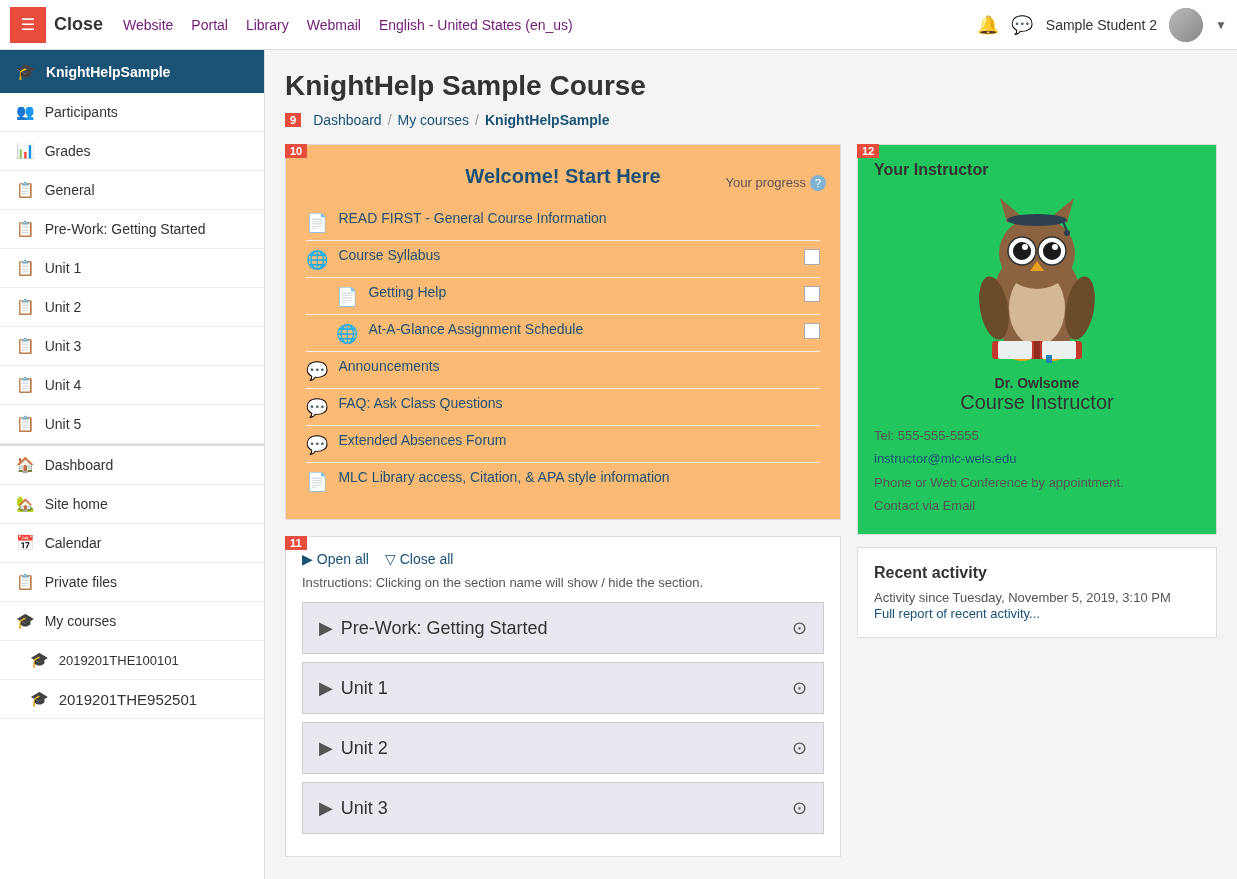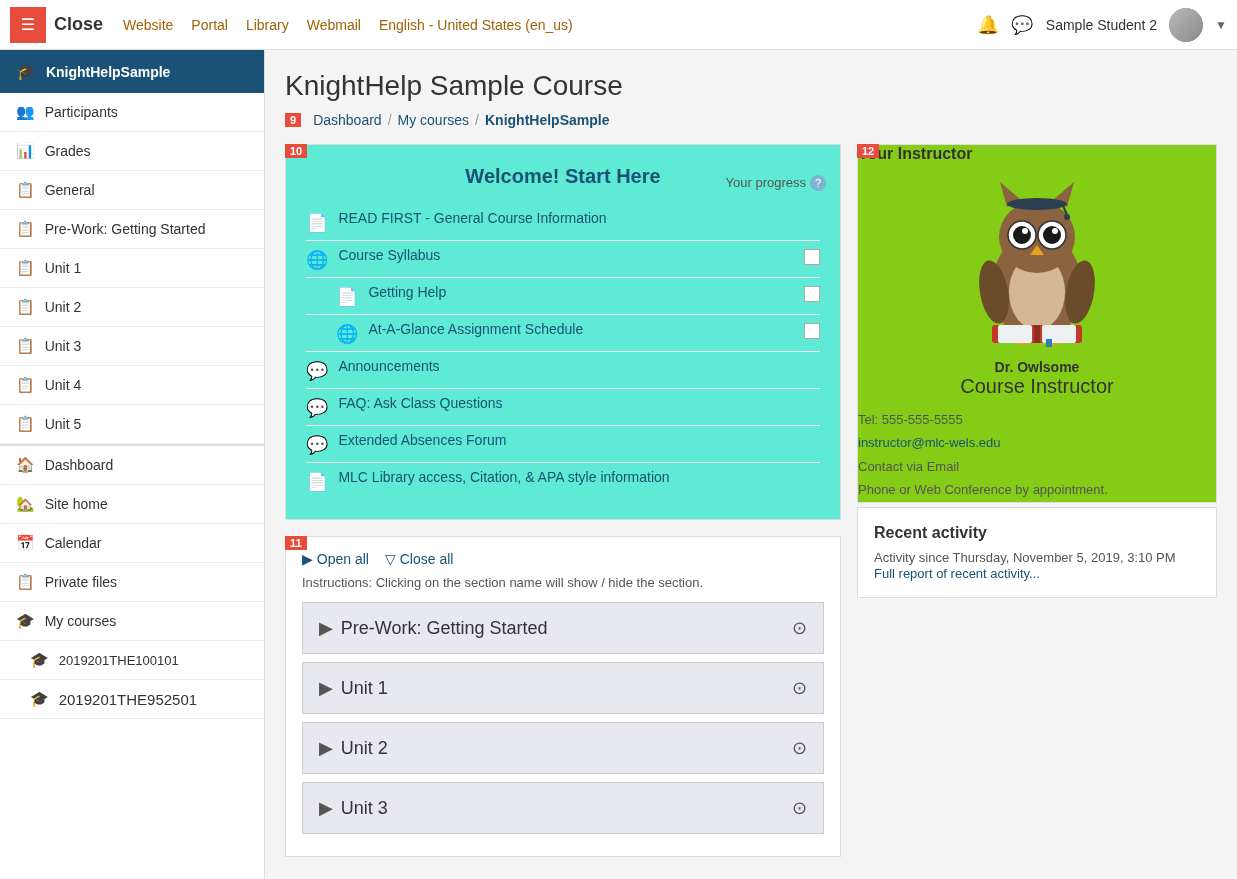--- a/index.html
+++ b/index.html
@@ -9,21 +9,21 @@
     .top-nav {
       display: flex; align-items: center; background: #fff;
       border-bottom: 1px solid #ddd; height: 50px; padding: 0 10px; position: relative; z-index: 10;
     }
     .top-nav .hamburger-btn {
       background: #e74c3c; color: #fff; border: none; width: 36px; height: 36px;
       display: flex; align-items: center; justify-content: center; cursor: pointer; margin-right: 8px; font-size: 16px;
     }
     .top-nav .logo { font-size: 18px; font-weight: bold; color: #333; margin-right: 20px; }
     .top-nav .nav-links { display: flex; gap: 18px; color: #666; font-size: 14px; }
-    .top-nav .nav-links a { color: #a16207; text-decoration: none; cursor: pointer; }
+    .top-nav .nav-links a { color: #701a75; text-decoration: none; cursor: pointer; }
     .top-nav .right-section { margin-left: auto; display: flex; align-items: center; gap: 12px; }
     .top-nav .bell-icon { font-size: 18px; color: #666; cursor: pointer; }
     .top-nav .chat-icon { font-size: 18px; color: #666; cursor: pointer; }
     .top-nav .user-name { color: #333; font-size: 14px; cursor: pointer; }
     .top-nav .avatar { width: 34px; height: 34px; border-radius: 50%; background: #999; overflow: hidden; display: flex; align-items: center; justify-content: center; }
     .top-nav .avatar-img { width: 100%; height: 100%; background: linear-gradient(135deg, #bbb, #888); border-radius: 50%; }
     .top-nav .dropdown-arrow { font-size: 12px; color: #666; cursor: pointer; }
 
     
     .page-layout { display: flex; min-height: calc(100vh - 50px); }
@@ -44,35 +44,35 @@
       cursor: pointer; color: #333; gap: 10px;
     }
     .sidebar-item .item-icon { color: #555; font-size: 15px; }
     .sidebar-item .item-label { font-size: 14px; }
     .sidebar-divider { border: none; border-top: 2px solid #ddd; margin: 0; }
 
     
     .main-content { flex: 1; padding: 20px; background: #f4f4f4; overflow-y: auto; }
 
     
-    .page-title { font-size: 28px; font-weight: normal; color: #333; margin-bottom: 10px; }
+    .page-title { font-size: 28px; font-weight: bold; color: #333; margin-bottom: 10px; }
 
     
     .breadcrumb { display: flex; align-items: center; gap: 6px; font-size: 14px; margin-bottom: 16px; }
     .breadcrumb a { color: #1a5276; text-decoration: none; cursor: pointer; }
     .breadcrumb .sep { color: #999; }
 
     
     .content-cols { display: flex; gap: 16px; }
     .content-left { flex: 1; }
     .content-right { width: 360px; min-width: 300px; }
 
     
     .welcome-box {
-      background: #5eead4; border: 1px solid #ddd; padding: 20px; margin-bottom: 16px; position: relative;
+      background: #fdba74; border: 1px solid #ddd; padding: 20px; margin-bottom: 16px; position: relative;
     }
     .welcome-badge {
       position: absolute; top: -1px; left: -1px;
       background: #e74c3c; color: #fff; font-size: 11px; font-weight: bold; padding: 1px 5px;
     }
     .your-progress { position: absolute; top: 14px; right: 14px; display: flex; align-items: flex-start; gap: 4px; font-size: 13px; color: #555; margin-top: 16px; }
     .your-progress .info-icon { display: inline-block; width: 16px; height: 16px; background: #7fb3d3; border-radius: 50%; color: #fff; font-size: 11px; text-align: center; line-height: 16px; cursor: pointer; }
     .welcome-title { color: #1a5276; font-size: 20px; font-weight: bold; margin-bottom: 16px; text-align: center; }
     .course-item { display: flex; align-items: flex-start; padding: 6px 0; gap: 10px; border-bottom: 1px solid #f0f0f0; }
     .course-item:last-child { border-bottom: none; }
@@ -91,21 +91,21 @@
     .unit-row {
       background: #e8e8f0; border: 1px solid #ccc; padding: 14px 16px; margin-bottom: 8px;
       display: flex; align-items: center; justify-content: space-between; cursor: pointer;
     }
     .unit-row .unit-title { font-size: 18px; color: #333; display: flex; align-items: center; gap: 8px; }
     .unit-row .unit-title .arrow { color: #555; }
     .unit-row .radio-icon { font-size: 18px; color: #555; }
 
     
     .instructor-box {
-      background: #84cc16; border: 1px solid #ddd; padding: 0; margin-bottom: 4px; position: relative;
+      background: #22c55e; border: 1px solid #ddd; padding: 16px; margin-bottom: 12px; position: relative;
     }
     .instructor-badge { position: absolute; top: -1px; left: -1px; background: #e74c3c; color: #fff; font-size: 11px; font-weight: bold; padding: 1px 5px; }
     .instructor-title { font-size: 16px; font-weight: bold; color: #333; margin-bottom: 14px; }
     
     .instructor-name { text-align: center; font-weight: bold; font-size: 14px; }
     .instructor-role { text-align: center; font-size: 20px; margin-bottom: 10px; }
     .instructor-contact { font-size: 13px; color: #555; text-align: left; line-height: 1.8; }
     .instructor-contact a { color: #1a5276; text-decoration: none; cursor: pointer; }
 
     .upcoming-box {
@@ -389,28 +389,28 @@
             <circle cx="95" cy="40" r="3" fill="#2c3e50"></circle>
 
             <rect x="74" y="162" width="6" height="14" fill="#2980b9"></rect>
           </svg>
 
           <div class="instructor-name">Dr. Owlsome</div>
           <div class="instructor-role">Course Instructor</div>
           <div class="instructor-contact">
             <div>Tel: 555-555-5555</div>
             <a style="color:#1a5276;text-decoration:none;cursor:pointer;">instructor@mlc-wels.edu</a>
+            <div>Phone or Web Conference by appointment.</div>
             <div>Contact via Email</div>
-            <div>Phone or Web Conference by appointment.</div>
           </div>
         </div>
 
 
         <div class="recent-box">
           <div class="recent-title">Recent activity</div>
-          <div class="recent-text">Activity since Thursday, November 5, 2019, 3:10 PM</div>
+          <div class="recent-text">Activity since Tuesday, November 5, 2019, 3:10 PM</div>
           <a class="recent-link">Full report of recent activity...</a>
         </div>
 
       </div>
     </div>
   </main>
 </div>
 
 </body></html>

